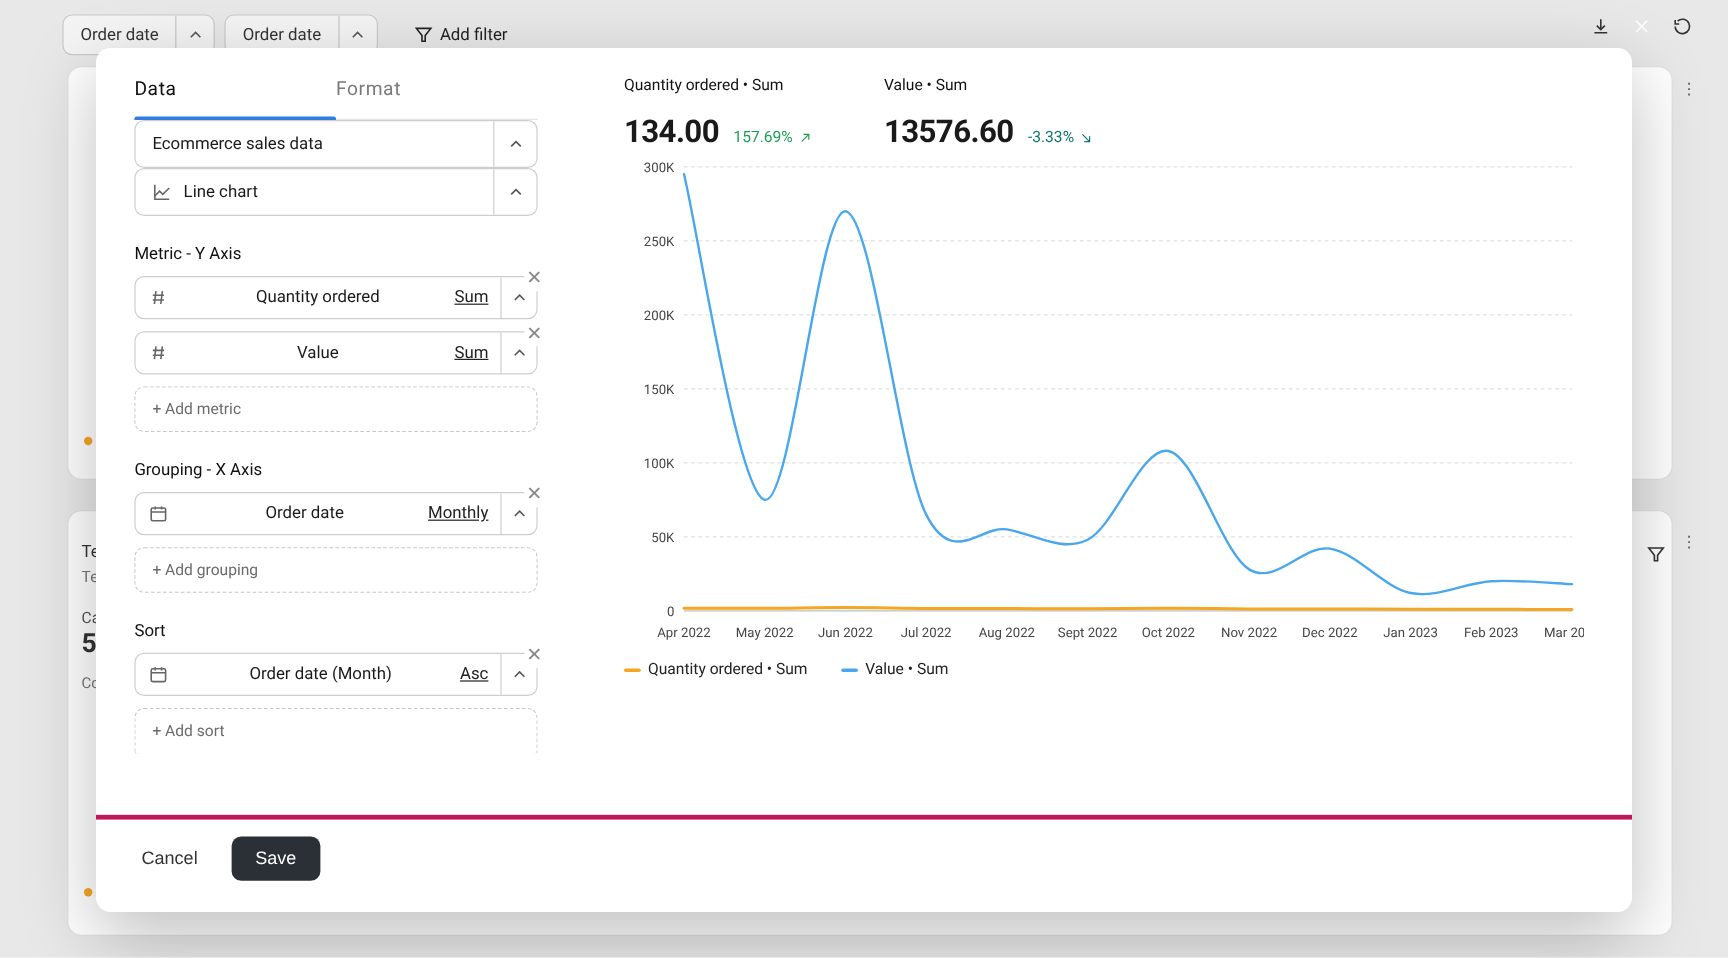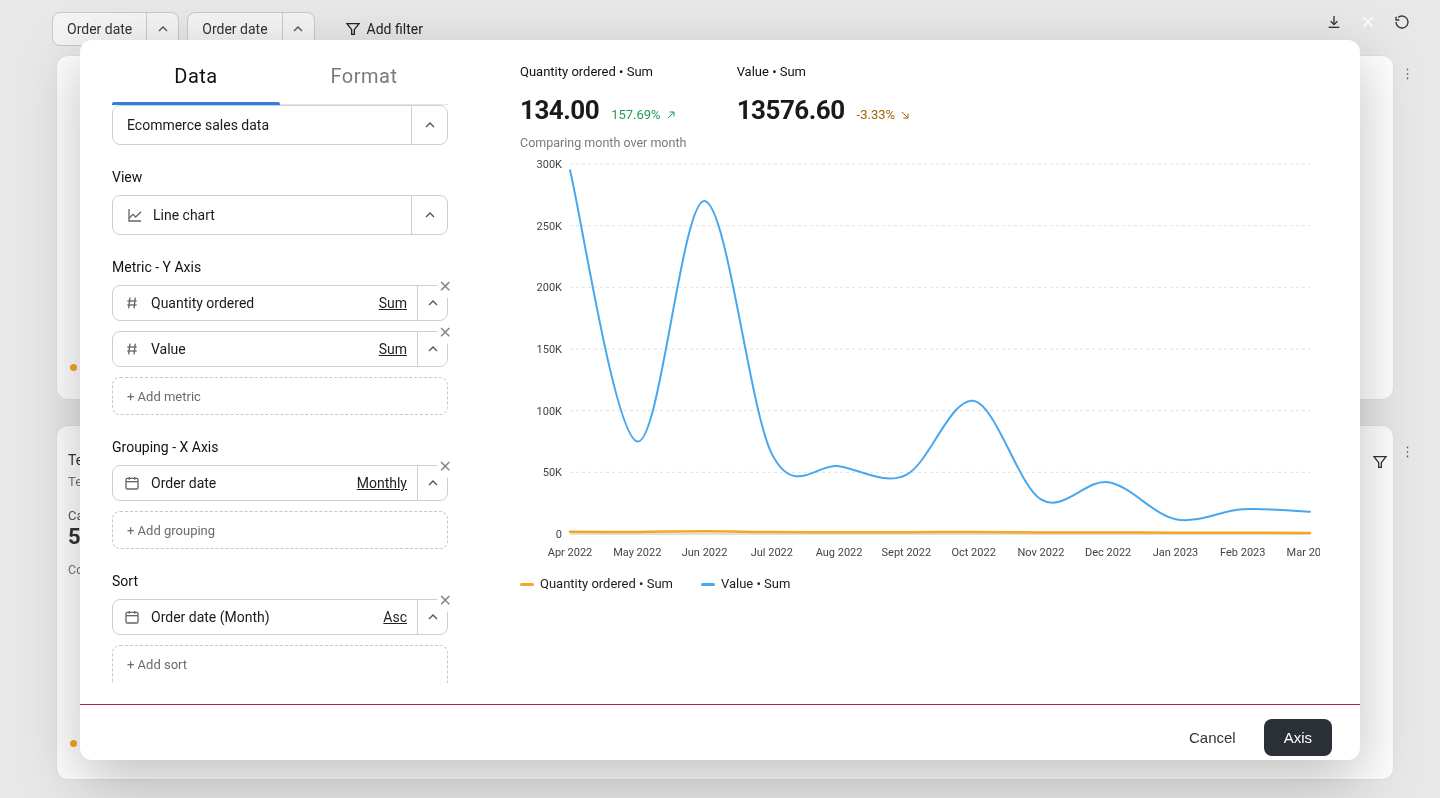--- a/index.html
+++ b/index.html
@@ -60,22 +60,22 @@
     padding: 0 32px;
     overflow: hidden;
     position: relative;
   }
   .tabs {
     display:flex;
     border-bottom: 1px solid #e6e6e6;
     margin-top: 10px;
   }
   .tab {
-    flex:1; text-align:center; padding: 14px 0 16px 0;
-    font-size: 20px; color:#7a7a7a; letter-spacing: 0.5px;
+    flex:1; text-align:left; padding: 14px 0 16px 0;
+    font-size: 16px; color:#7a7a7a; letter-spacing: 0.5px;
     cursor:pointer;
   }
   .tab.active { color:#111; position:relative; }
   .tab.active::after {
     content:''; position:absolute; left:0; right:0; bottom:-1px; height:3px; background:#2f7de1; border-radius:2px 2px 0 0;
   }
   .section-label { font-size:14px; color:#111; margin-top: 24px; margin-bottom: 10px; font-weight:400; }
   .select-row {
     border:1px solid #cfcfcf; border-radius:8px; height:40px;
     display:flex; align-items:center; background:#fff;
@@ -87,56 +87,56 @@
   .metric-block { position:relative; margin-bottom:10px; }
   .metric-remove {
     position:absolute; right:-6px; top:-10px; color:#888; cursor:pointer; font-size:16px; padding:2px;
     background:#fff; border-radius:50%;
   }
   .metric-row {
     border:1px solid #cfcfcf; border-radius:8px; height:36px;
     display:flex; align-items:center; background:#fff; font-size:14px;
   }
   .metric-row .micon { width:38px; display:flex; justify-content:center; color:#666; }
-  .metric-row .mname { flex:1; }
+  .metric-row .mname { flex:1;text-align:center; }
   .metric-row .magg  { padding-right:10px; color:#222;text-decoration:underline; }
   .metric-row .mcaret{ width:30px; border-left:1px solid #cfcfcf; height:100%; display:flex; align-items:center; justify-content:center; color:#555;}
   .dashed-add {
     border:1px dashed #c7c7c7; border-radius:8px; height:38px;
     display:flex; align-items:center; padding:0 14px;
     color:#6b6b6b; font-size:13px; cursor:pointer; margin-top:6px;text-align:center;
   }
 
   
   .right-panel {
     flex:1; padding: 24px 40px 0 40px; min-width:0;
   }
   .kpis { display:flex; gap:60px; }
   .kpi .kpi-label{ font-size:13px; color:#111; }
   .kpi .kpi-row { display:flex; align-items:baseline; gap:12px; margin-top:16px; }
   .kpi .kpi-value{ font-size:26px; font-weight:700; letter-spacing:-0.5px; }
   .kpi .kpi-delta{ font-size:13px; display:flex; align-items:center; gap:4px; }
   .delta-up { color:#1f9d55; }
-  .delta-down{ color:#a16207; }
+  .delta-down{ color:#0f766e; }
   .compare-note{ font-size:12.5px; color:#7a7a7a; margin-top:10px; }
 
   .chart-wrap{ position:relative; height:420px; margin-top:4px; }
   .chart-svg{ width:100%; height:100%; }
   .gridline{ stroke:#e0e0e0; stroke-width:1; stroke-dasharray:3 3; }
   .axisline{ stroke:#bfbfbf; stroke-width:1; }
 
   .legend{ display:flex; gap:28px; margin-top:2px; font-size:13px; color:#222;}
   .legend .sw{ display:inline-block; width:14px; height:3px; border-radius:2px; vertical-align:middle; margin-right:6px;}
   .sw-orange{ background:#f5a623;}
   .sw-blue{ background:#49a7ee;}
 
   .modal-footer{
-    border-top:1px solid #be185d;
-    display:flex; justify-content:flex-end; align-items:center; gap:18px;
-    padding: 14px 28px 4px 28px;
+    border-top:4px solid #be185d;
+    display:flex; align-items:center; gap:18px;
+    padding: 14px 28px 26px 28px;
   }
   .btn-cancel{ background:transparent; border:0; font-size:15px; color:#333; cursor:pointer; padding:8px 10px;}
   .btn-save{ background:#2b2f36; color:#fff; border:0; font-size:15px; padding:10px 20px; border-radius:8px; cursor:pointer;}
 
   svg.icon{ width:16px; height:16px; }
 
   
   .bg-text { position:absolute; left:68px; font-size:14px; color:#333; }
 </style>
 </head>
@@ -217,21 +217,20 @@
         <div class="main">
             <span>Ecommerce sales data</span>
           </div>
         <div class="caret-box">
           <svg class="icon" viewBox="0 0 24 24" fill="none" stroke="currentColor" stroke-width="2">
               <polyline points="6 15 12 9 18 15"></polyline>
             </svg>
         </div>
       </div>
 
-      <div class="section-label">View</div>
       <div class="select-row">
         <div class="main">
           <span class="icon-slot">
             <svg class="icon" viewBox="0 0 24 24" fill="none" stroke="currentColor" stroke-width="2">
                 <polyline points="3 17 9 11 13 15 21 7"></polyline>
                 <path d="M3 3v18h18"></path>
               </svg>
           </span>
           <span>Line chart</span>
         </div>
@@ -357,21 +356,20 @@
             <span class="kpi-delta delta-down">
               <span>-3.33%</span>
               <svg class="icon" style="width:12px;height:12px" viewBox="0 0 24 24" fill="none" stroke="currentColor" stroke-width="2">
                   <line x1="6" y1="6" x2="18" y2="18"></line>
                   <polyline points="9 18 18 18 18 9"></polyline>
                 </svg>
             </span>
           </div>
         </div>
       </div>
-      <div class="compare-note">Comparing month over month</div>
 
       <div class="chart-wrap">
         <svg class="chart-svg" id="chart-svg" viewBox="0 0 800 420" preserveAspectRatio="none">
             <text x="42" y="384" text-anchor="end" font-size="11" fill="#444">0</text>
             <line x1="50" x2="790" y1="318.3333333333333" y2="318.3333333333333" class="gridline"></line>
             <text x="42" y="322.3333333333333" text-anchor="end" font-size="11" fill="#444">50K</text>
             <line x1="50" x2="790" y1="256.6666666666667" y2="256.6666666666667" class="gridline"></line>
             <text x="42" y="260.6666666666667" text-anchor="end" font-size="11" fill="#444">100K</text>
             <line x1="50" x2="790" y1="195" y2="195" class="gridline"></line>
             <text x="42" y="199" text-anchor="end" font-size="11" fill="#444">150K</text>
@@ -401,15 +399,15 @@
 
       <div class="legend">
         <span><span class="sw sw-orange"></span><span>Quantity ordered • Sum</span></span>
         <span><span class="sw sw-blue"></span><span>Value • Sum</span></span>
       </div>
     </div>
   </div>
 
   <div class="modal-footer">
     <button class="btn-cancel">Cancel</button>
-    <button class="btn-save">Axis</button>
+    <button class="btn-save">Save</button>
   </div>
 </div>
 
 </body></html>

